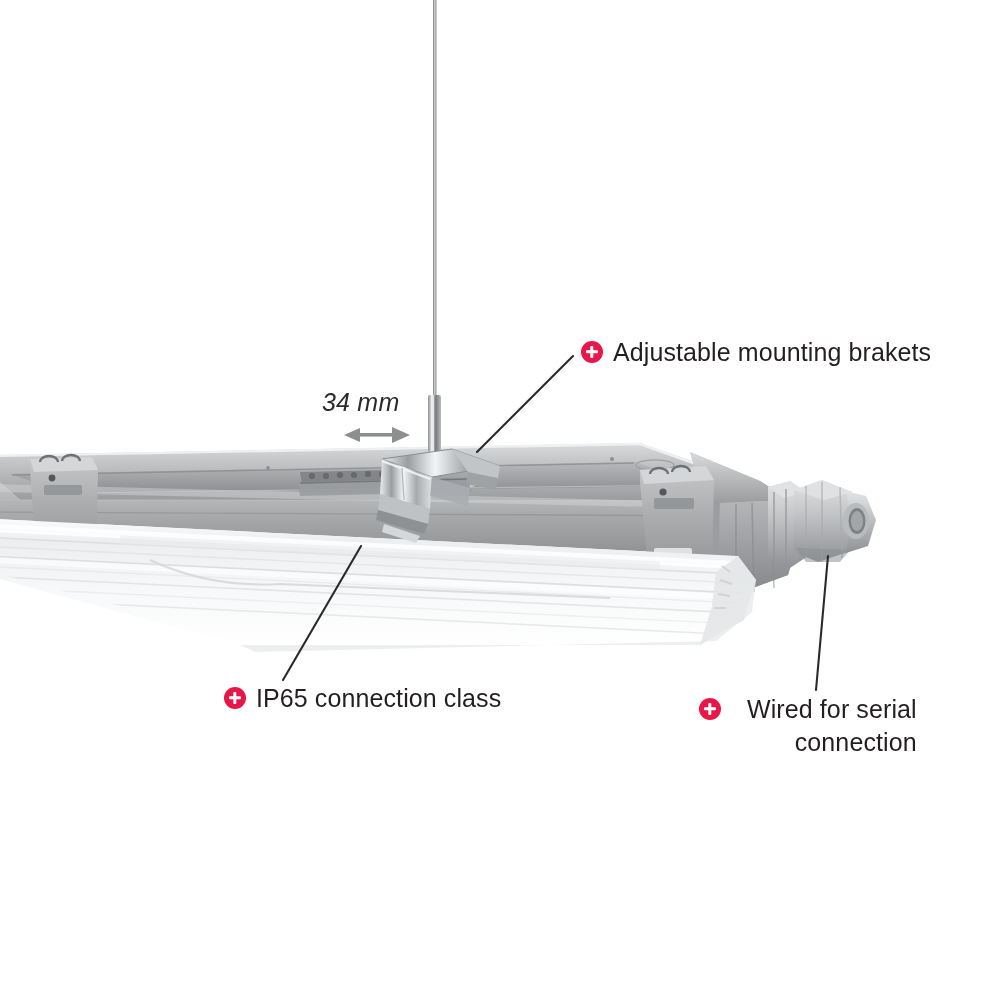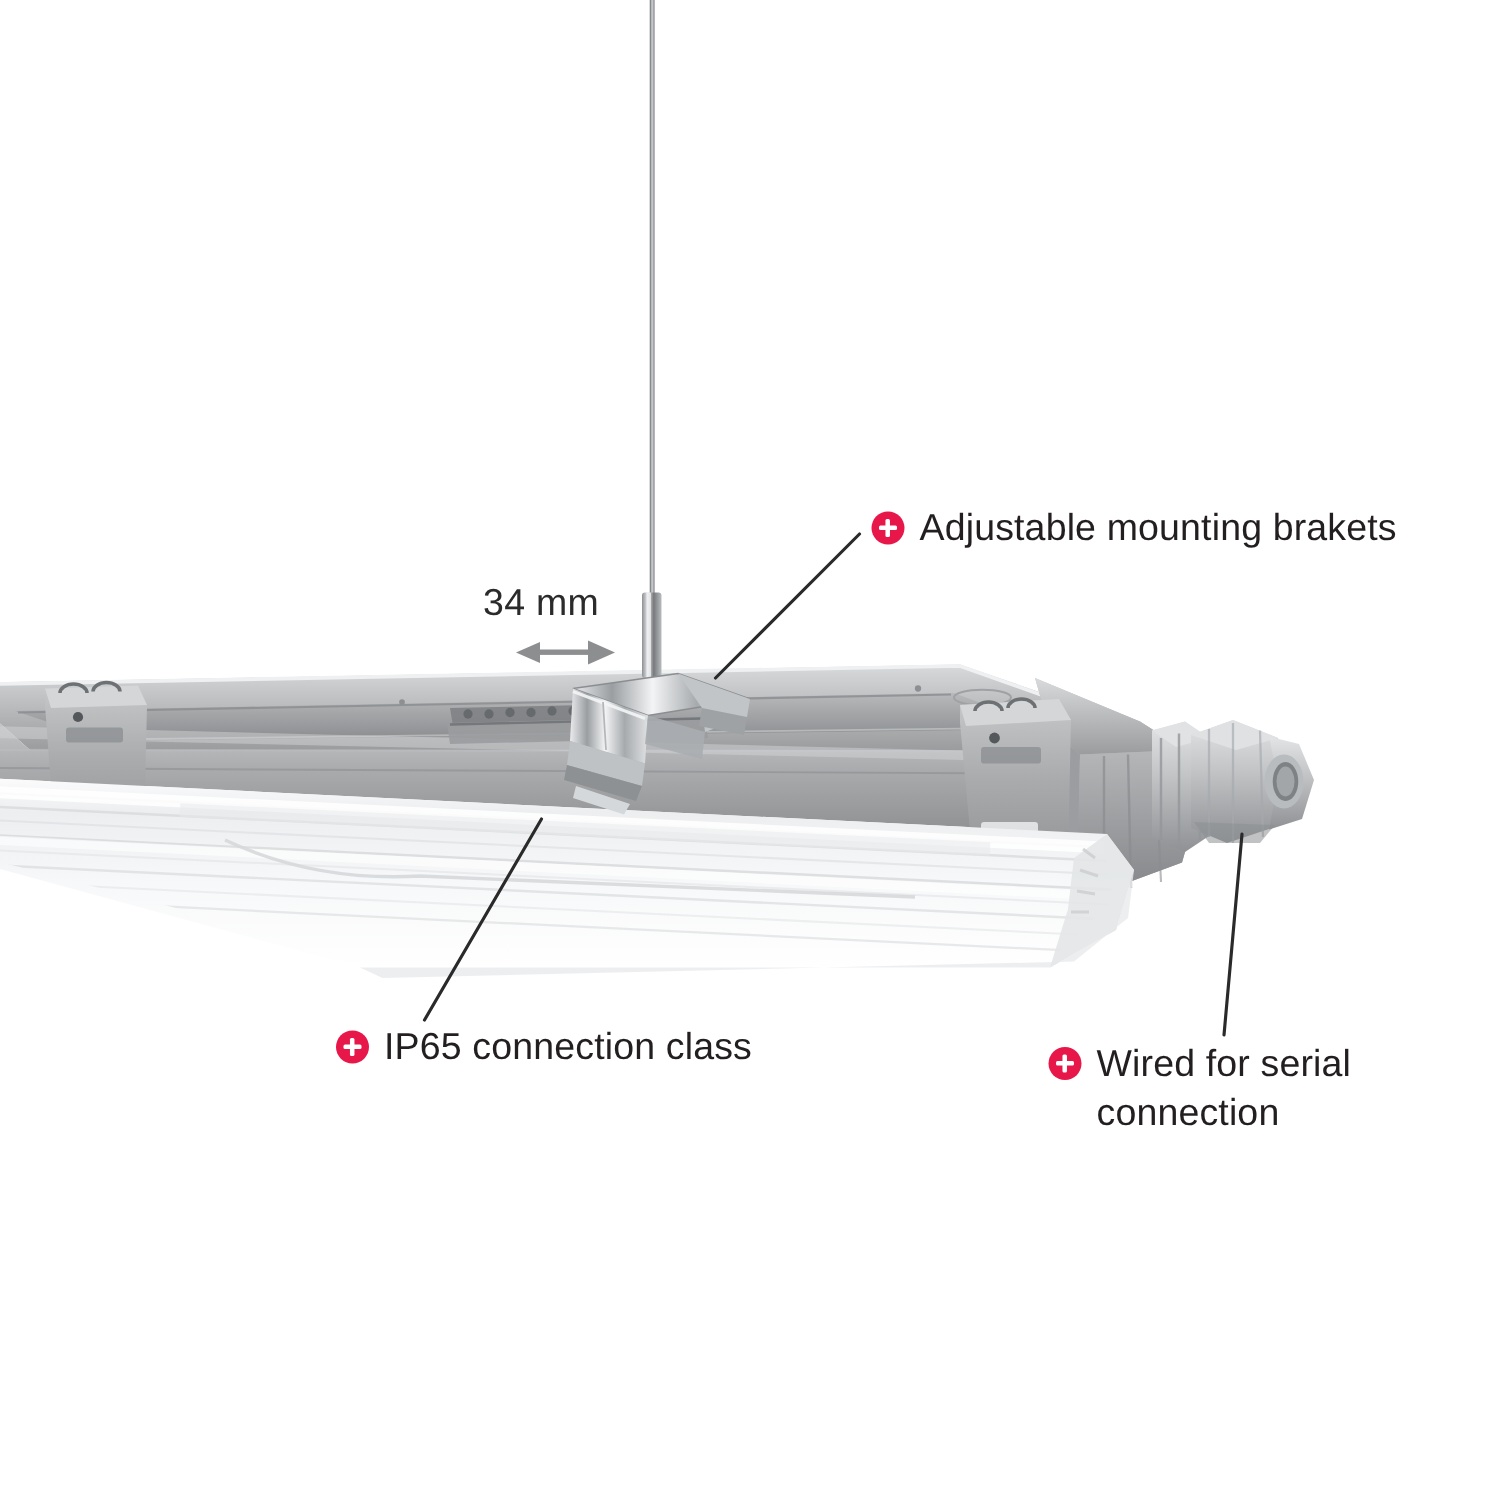--- a/index.html
+++ b/index.html
@@ -18,24 +18,24 @@
   }
   .plus-badge::before,.plus-badge::after{
     content:"";position:absolute;background:#ffffff;border-radius:1px;
   }
   .plus-badge::before{left:50%;top:5px;width:3.4px;height:12px;transform:translateX(-50%);}
   .plus-badge::after{top:50%;left:5px;height:3.4px;width:12px;transform:translateY(-50%);}
   .callout-text{
     font-size:25px;font-weight:300;color:#231f20;line-height:1.32;
     letter-spacing:.1px;white-space:pre-line;
   }
-  .ct-center{text-align:left;}
+  .ct-center{text-align:right;margin-left:16px;}
   #dim-label{
     position:absolute;left:322px;top:388px;
-    font-size:25px;font-weight:300;color:#2b2b2b;letter-spacing:.2px;
+    font-size:25px;font-weight:300;color:#2b2b2b;letter-spacing:.2px;font-style:italic;
   }
 </style>
 </head>
 <body>
 
 <div id="stage">
 
   <svg id="art" viewBox="0 0 1000 1000">
     <defs>
 

